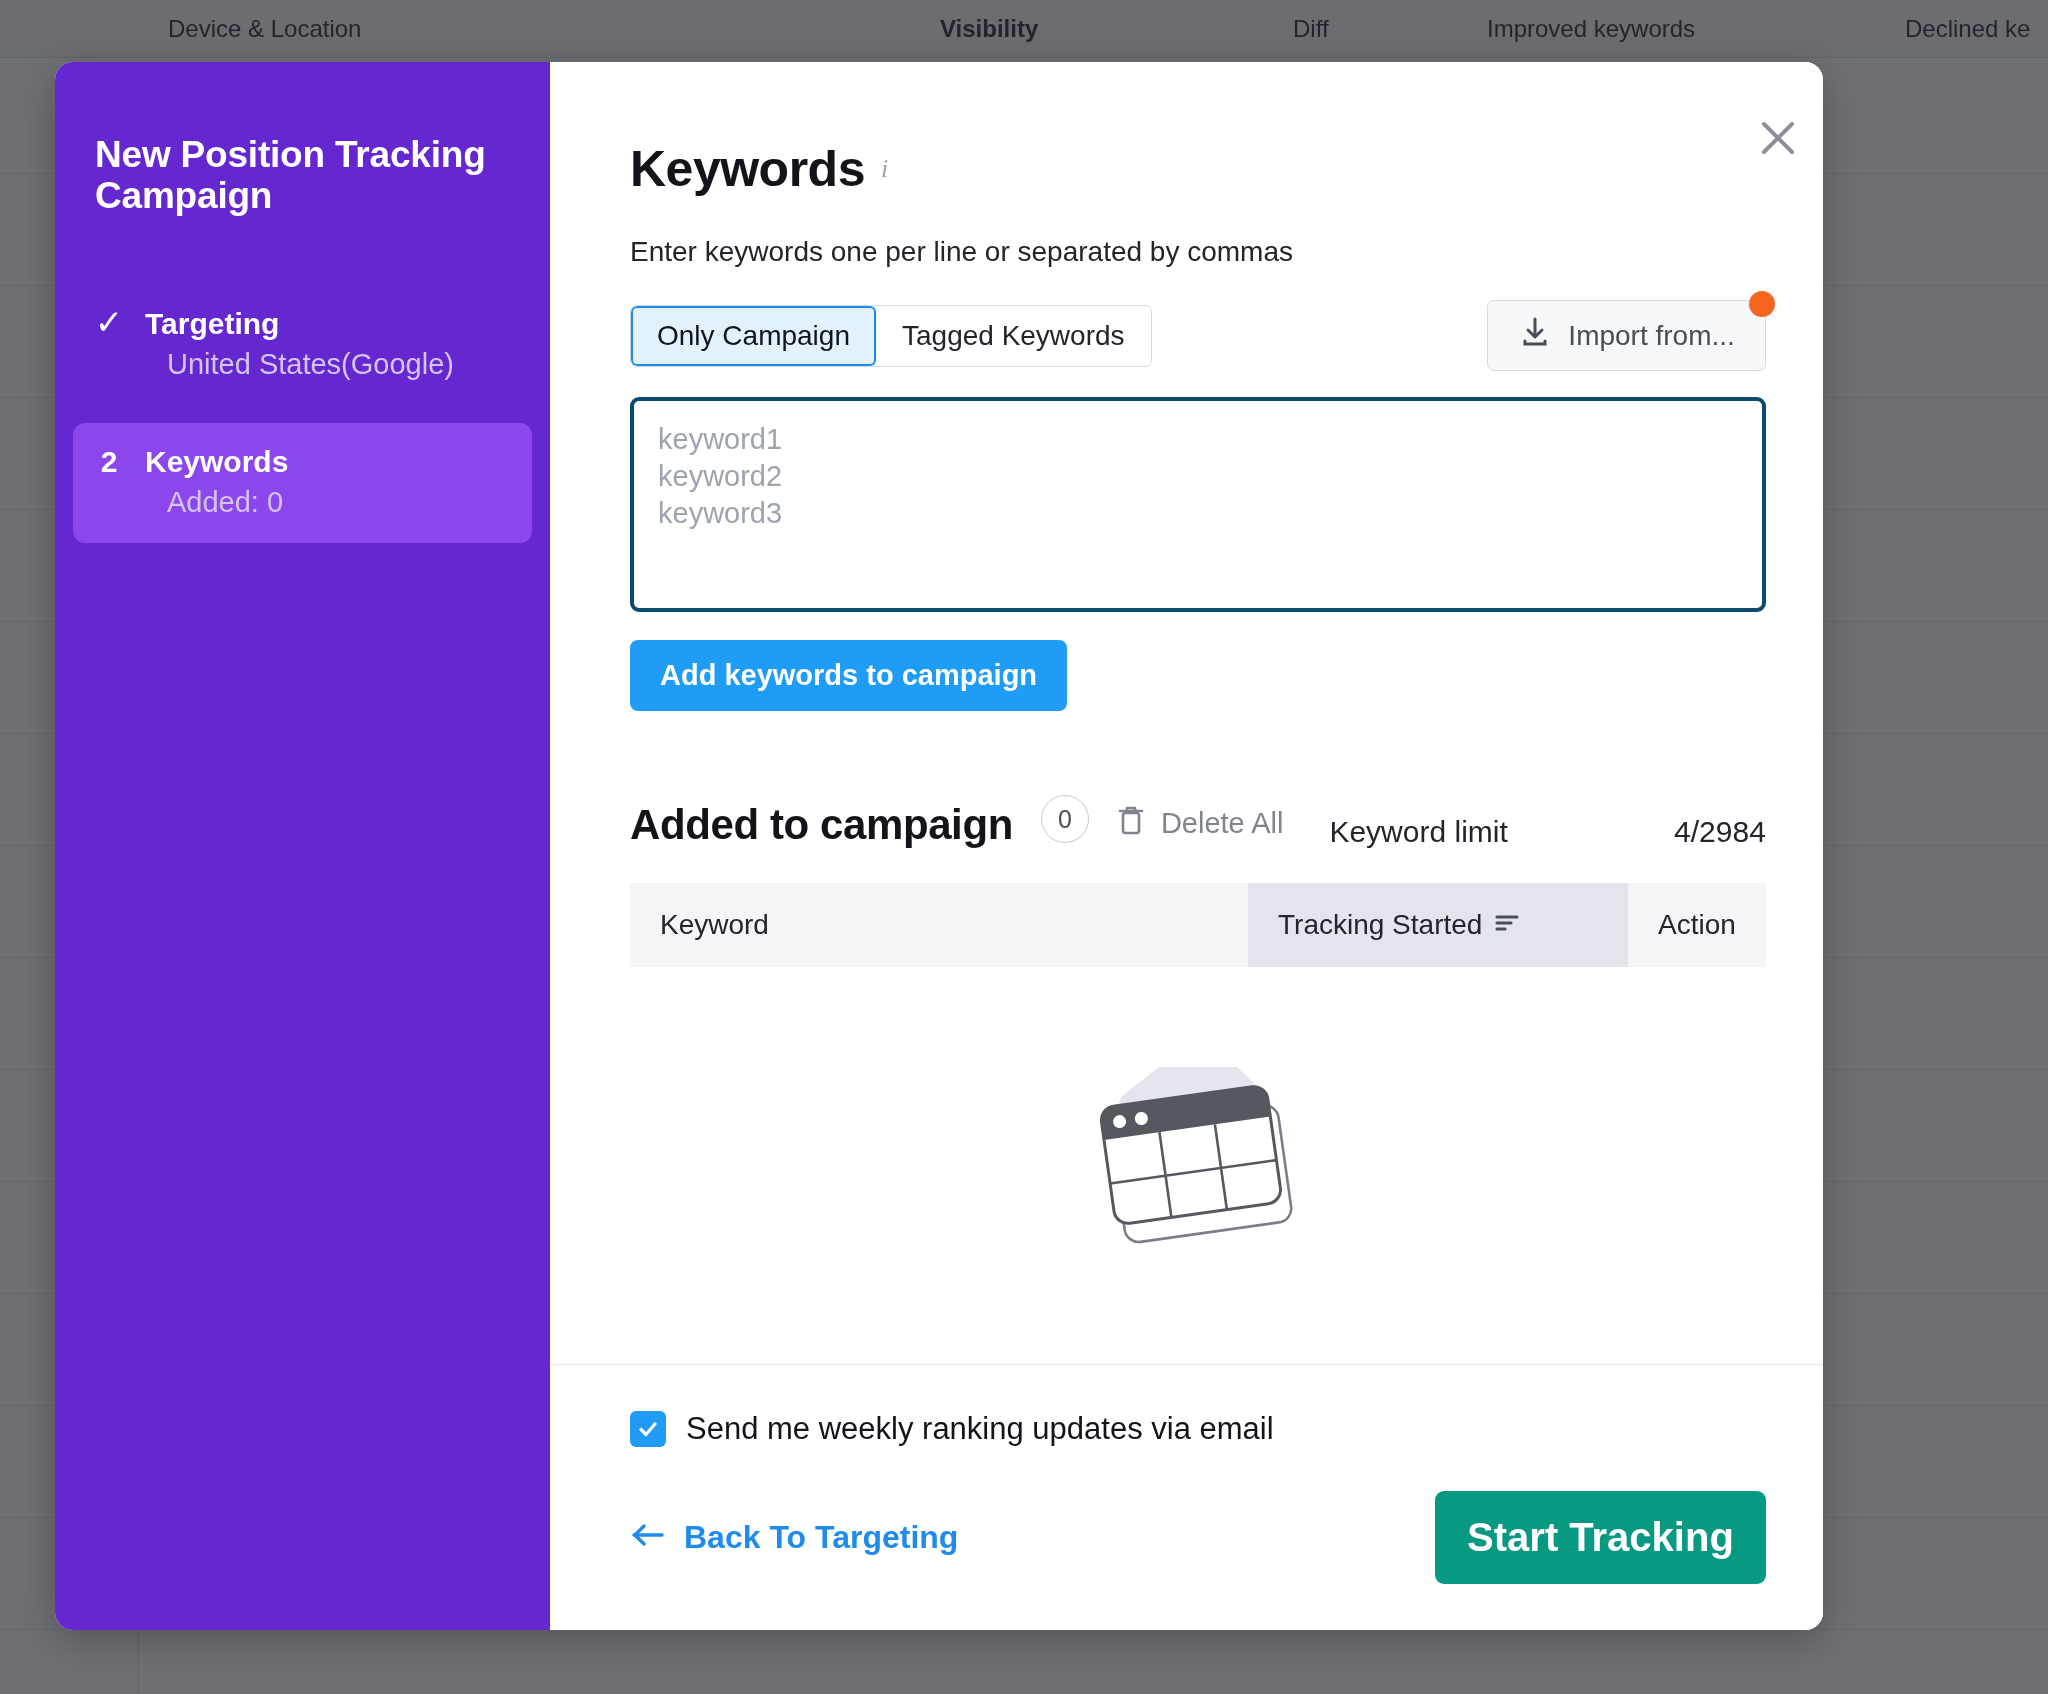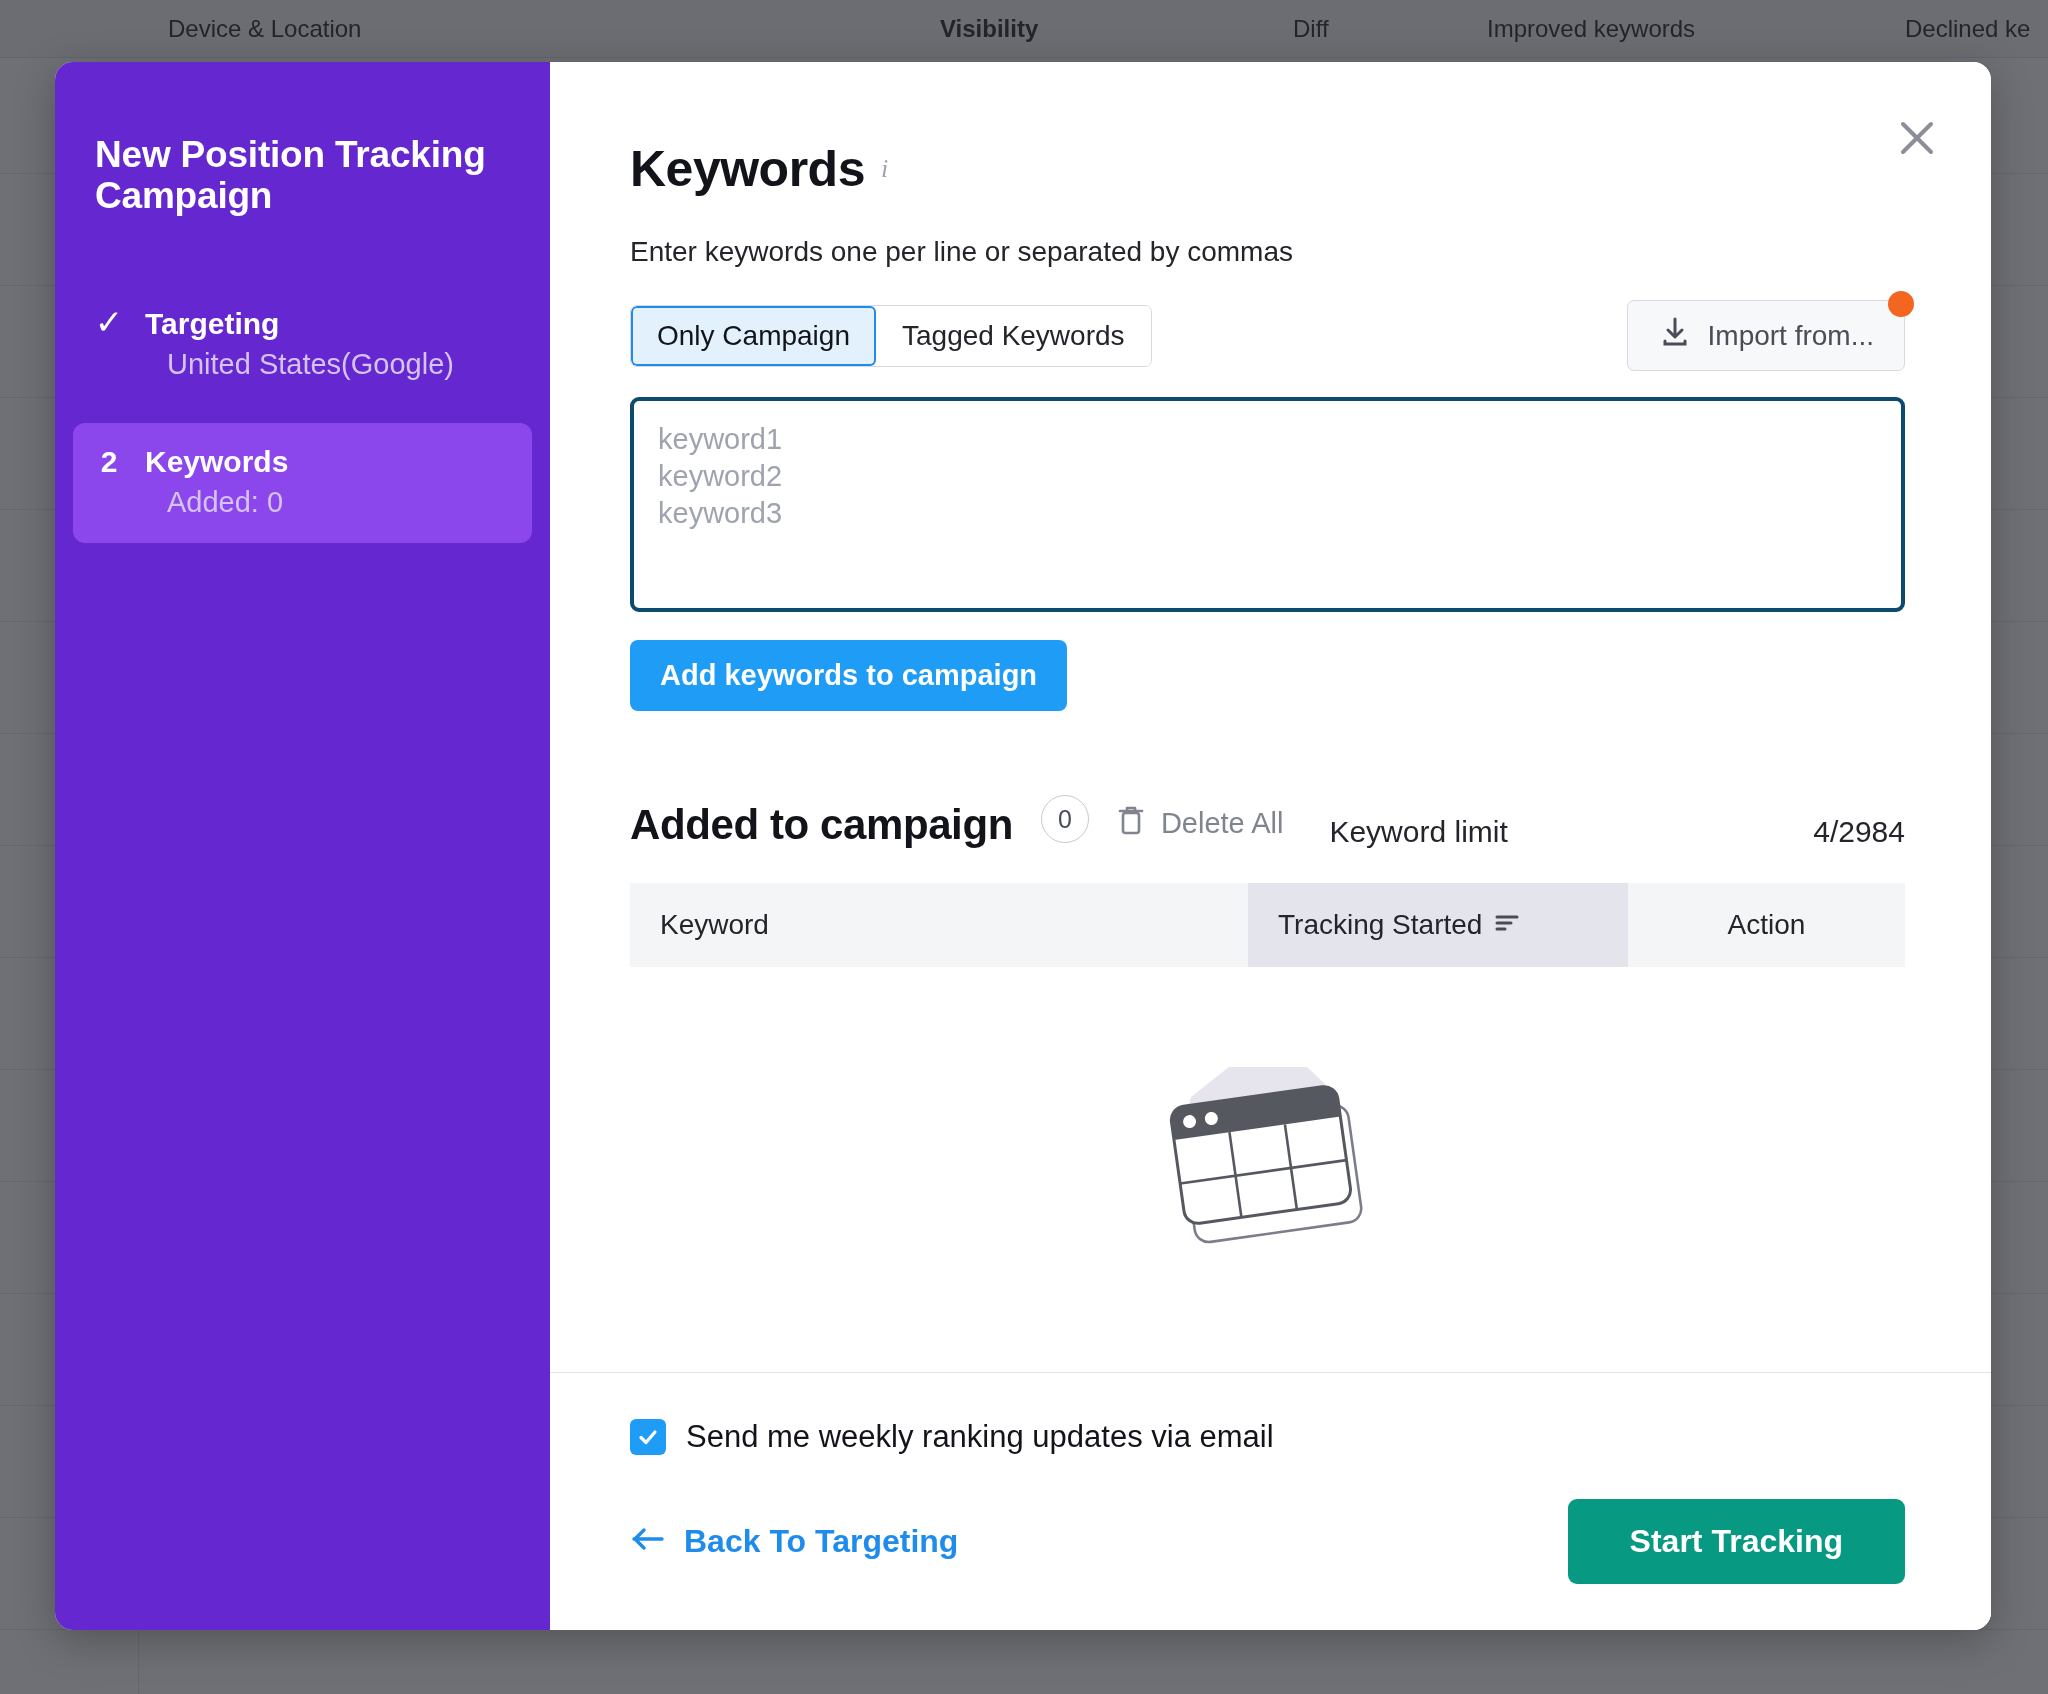--- a/index.html
+++ b/index.html
@@ -37,21 +37,21 @@
 
   
   #overlay {
     position: absolute; inset: 0;
     background: rgba(36, 38, 46, 0.66);
   }
 
   
   #modal {
     position: absolute;
-    left: 55px; top: 62px; width: 1936px; height: 1568px;
+    left: 55px; top: 62px; width: 1768px; height: 1568px;
     background: #ffffff;
     border-radius: 18px;
     overflow: hidden;
     display: flex;
     box-shadow: 0 10px 40px rgba(0,0,0,0.25);
   }
 
   
   #sidebar {
     width: 495px; flex: 0 0 495px;
@@ -251,22 +251,22 @@
     margin-top: 44px; display: flex; align-items: center;
     justify-content: space-between;
   }
   #back-link {
     display: inline-flex; align-items: center; gap: 18px;
     font-size: 32px; font-weight: bold; color: #1f8ceb;
     cursor: pointer; text-decoration: none;
   }
   #start-btn {
     background: #079981; color: #ffffff; border: none;
-    border-radius: 9px; padding: 24px 62px;
-    font-size: 32px; font-weight: bold;
+    border-radius: 9px; padding: 24px 32px;
+    font-size: 40px; font-weight: bold;
     font-family: "Liberation Sans", sans-serif;
     cursor: pointer;
   }
 </style>
 </head>
 <body>
 
 <div id="bg-app">
   <div id="bg-table-head">
     <span class="bg-col" style="position:absolute;left:168px;">Device &amp; Location</span>

